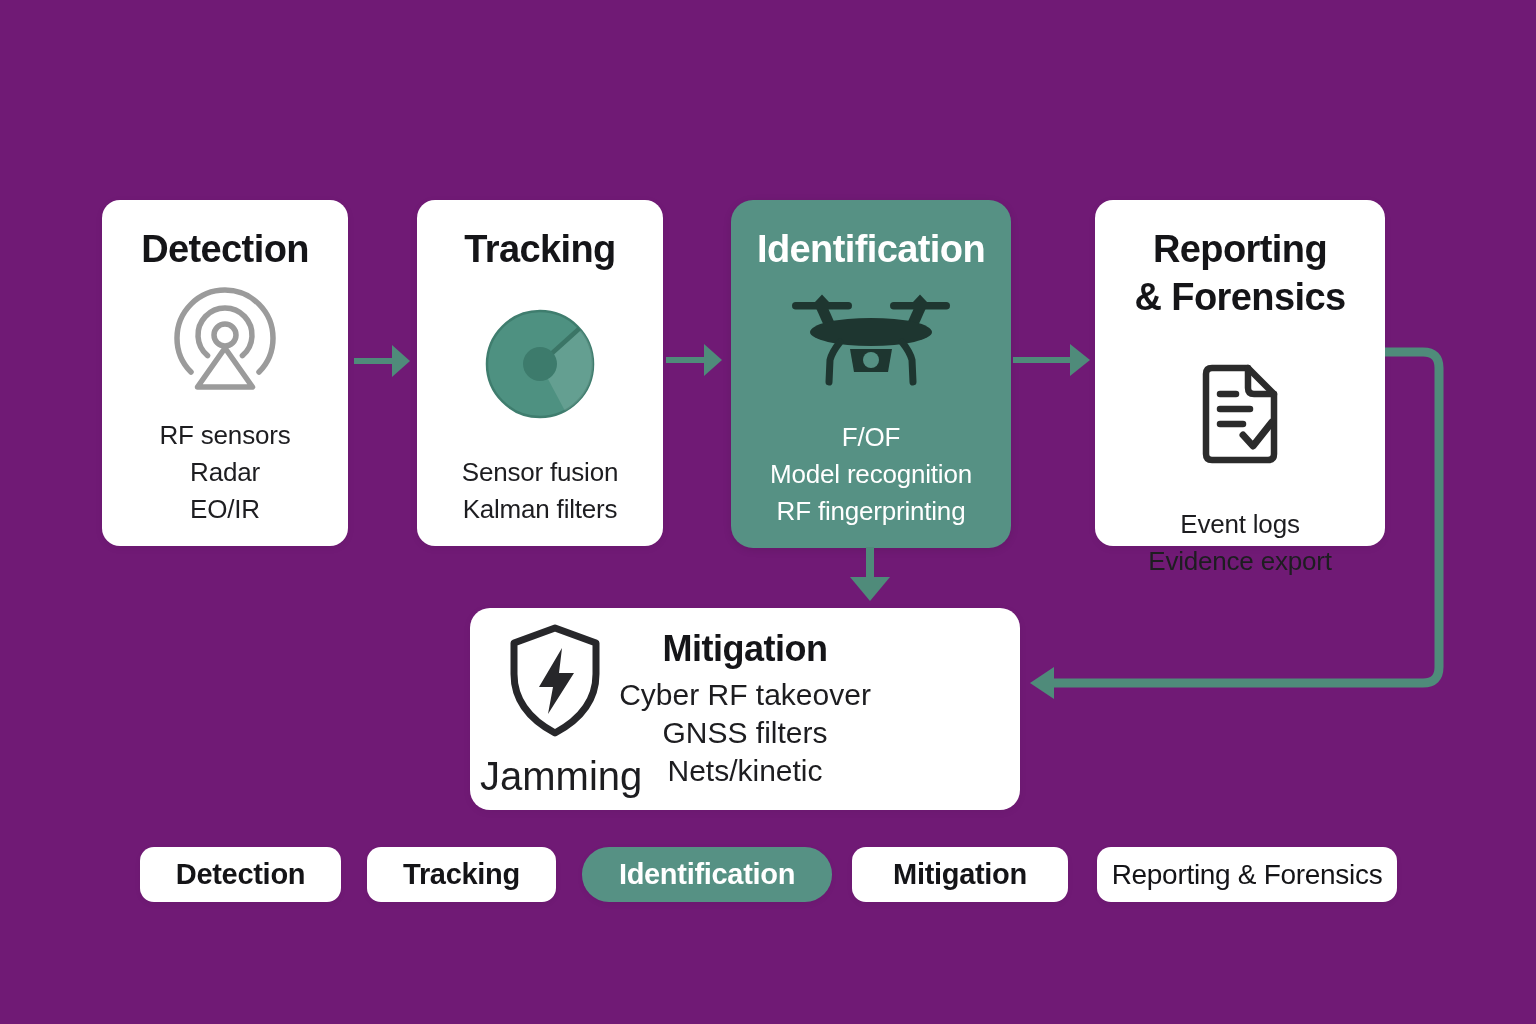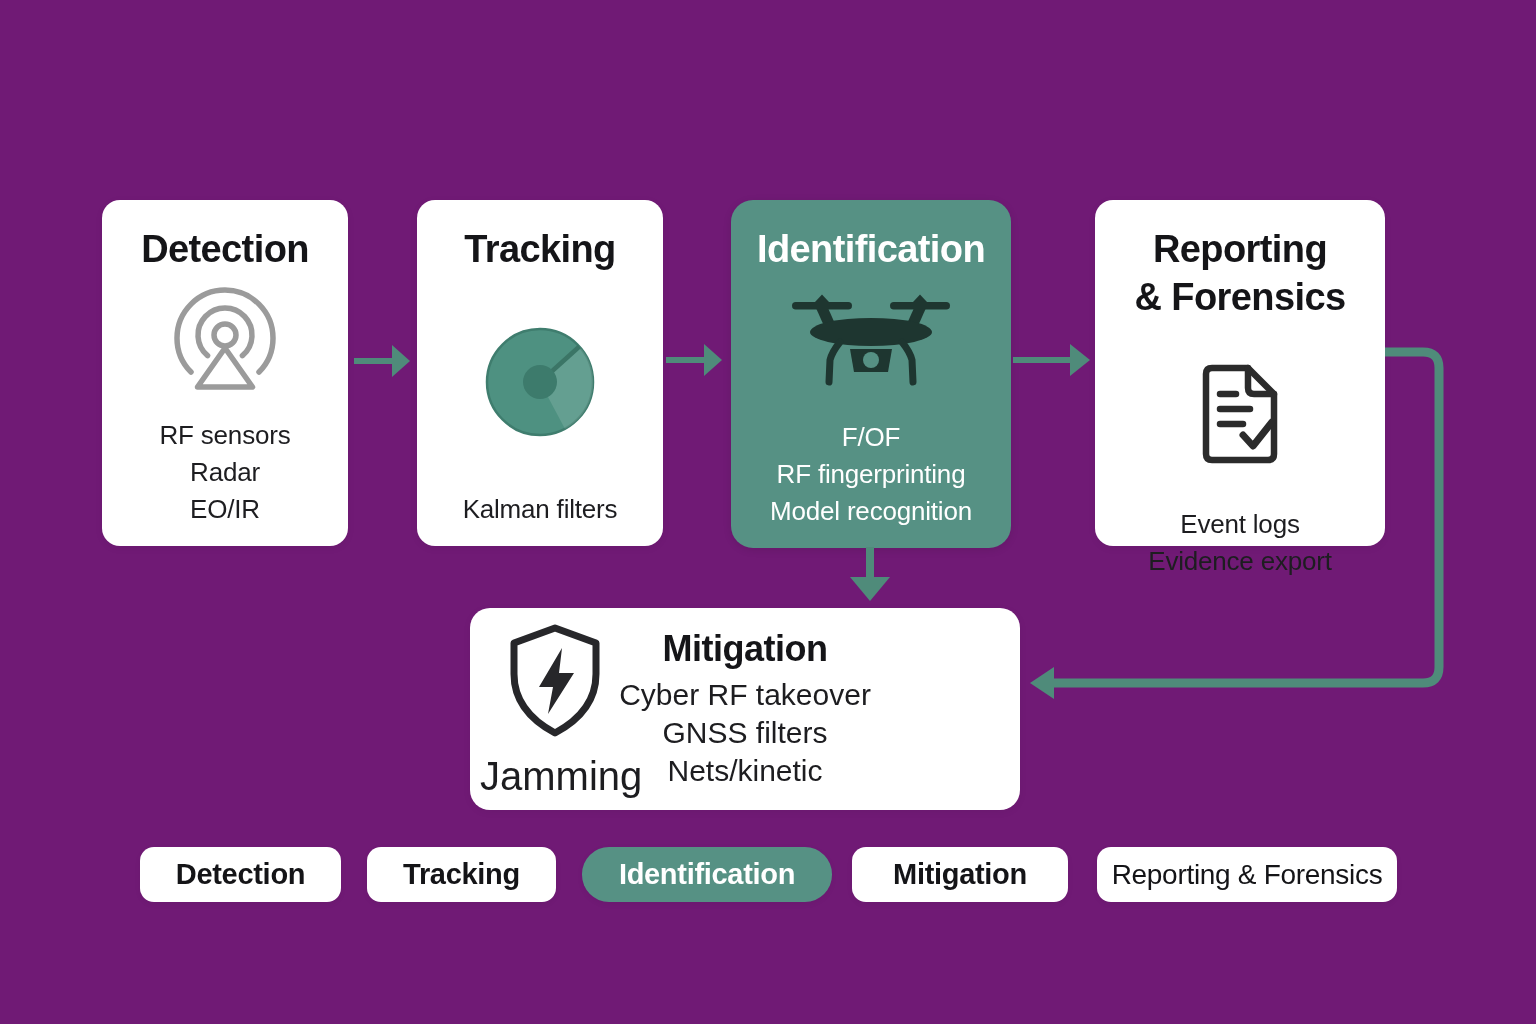--- a/index.html
+++ b/index.html
@@ -87,20 +87,21 @@
     <div class="card-title">Tracking</div>
     <div class="icon-wrap">
       <svg width="112" height="112" viewBox="0 0 112 112">
         <circle cx="56" cy="56" r="53" fill="#4e9181" stroke="#3f7d6e" stroke-width="2.5"></circle>
         <path d="M 56 56 L 95.4 20.5 A 53 53 0 0 1 80.9 102.8 Z" fill="rgba(255,255,255,0.13)"></path>
         <line x1="56" y1="56" x2="95.4" y2="20.5" stroke="#3b7566" stroke-width="4.5"></line>
         <circle cx="56" cy="56" r="17" fill="#3d7b6c"></circle>
       </svg>
     </div>
     <div class="card-items">
+      <div>Sensor fusion</div>
       <div>Kalman filters</div>
     </div>
   </div>
 
   <div class="card green" id="card-identification">
     <div class="card-title">Identification</div>
     <div class="icon-wrap">
       <svg width="166" height="108" viewBox="0 0 166 108" fill="#1e3630">
         <rect x="4" y="10" width="60" height="7.5" rx="3.75"></rect>
         <rect x="102" y="10" width="60" height="7.5" rx="3.75"></rect>
@@ -110,22 +111,22 @@
         <path d="M 126 16 L 138 16 L 130 34 L 118 34 Z"></path>
         <ellipse cx="83" cy="40" rx="61" ry="14"></ellipse>
         <path d="M 52 50 Q 44 60 42 68 L 41 90" stroke="#1e3630" stroke-width="7" fill="none" stroke-linecap="round"></path>
         <path d="M 114 50 Q 122 60 124 68 L 125 90" stroke="#1e3630" stroke-width="7" fill="none" stroke-linecap="round"></path>
         <path d="M 62 57 L 104 57 L 100 80 L 66 80 Z"></path>
         <circle cx="83" cy="68" r="8" fill="#569184"></circle>
       </svg>
     </div>
     <div class="card-items">
       <div>F/OF</div>
+      <div>Model recognition</div>
       <div>RF fingerprinting</div>
-      <div>Model recognition</div>
     </div>
   </div>
 
   <div class="card" id="card-reporting">
     <div class="card-title">Reporting
 &amp; Forensics</div>
     <div class="icon-wrap">
       <svg width="88" height="104" viewBox="0 0 88 104" fill="none" stroke="#2b2b2b" stroke-width="6.5" stroke-linecap="round" stroke-linejoin="round">
         <path d="M 52 6 H 16 Q 10 6 10 12 V 92 Q 10 98 16 98 H 72 Q 78 98 78 92 V 32 Z"></path>
         <path d="M 52 6 V 26 Q 52 32 58 32 H 78"></path>

